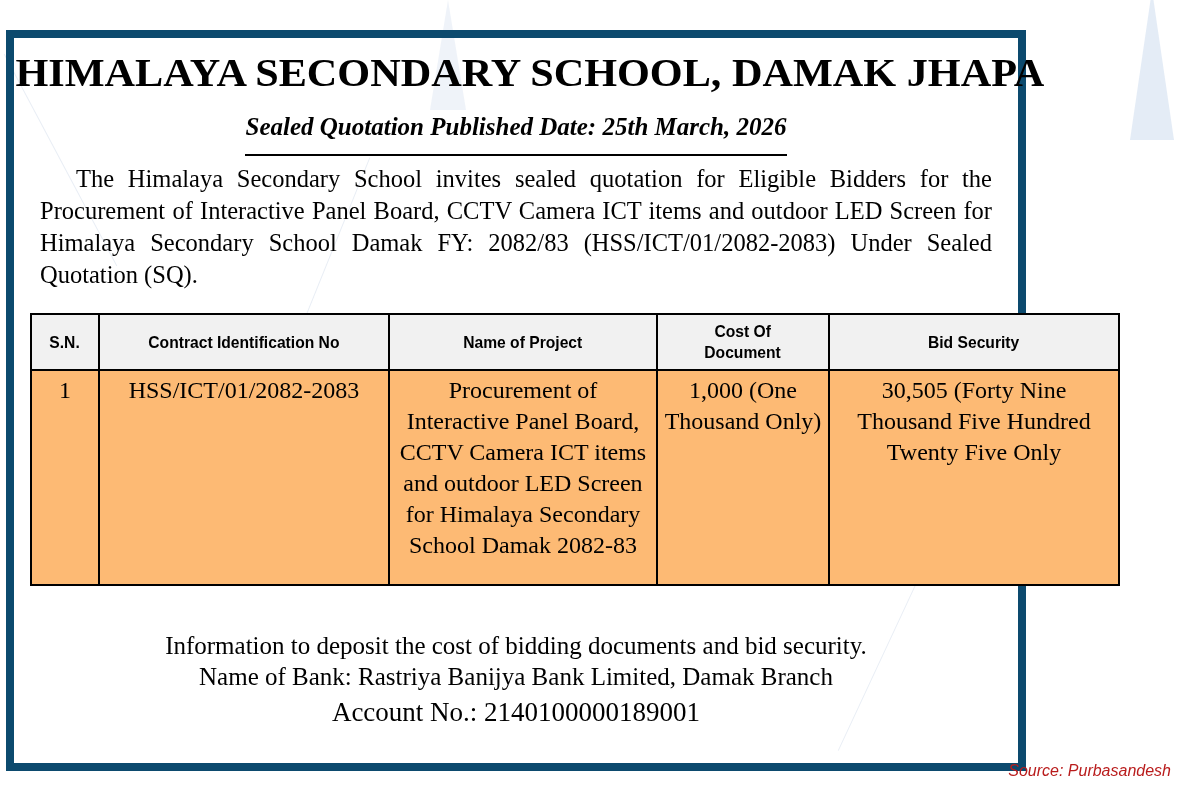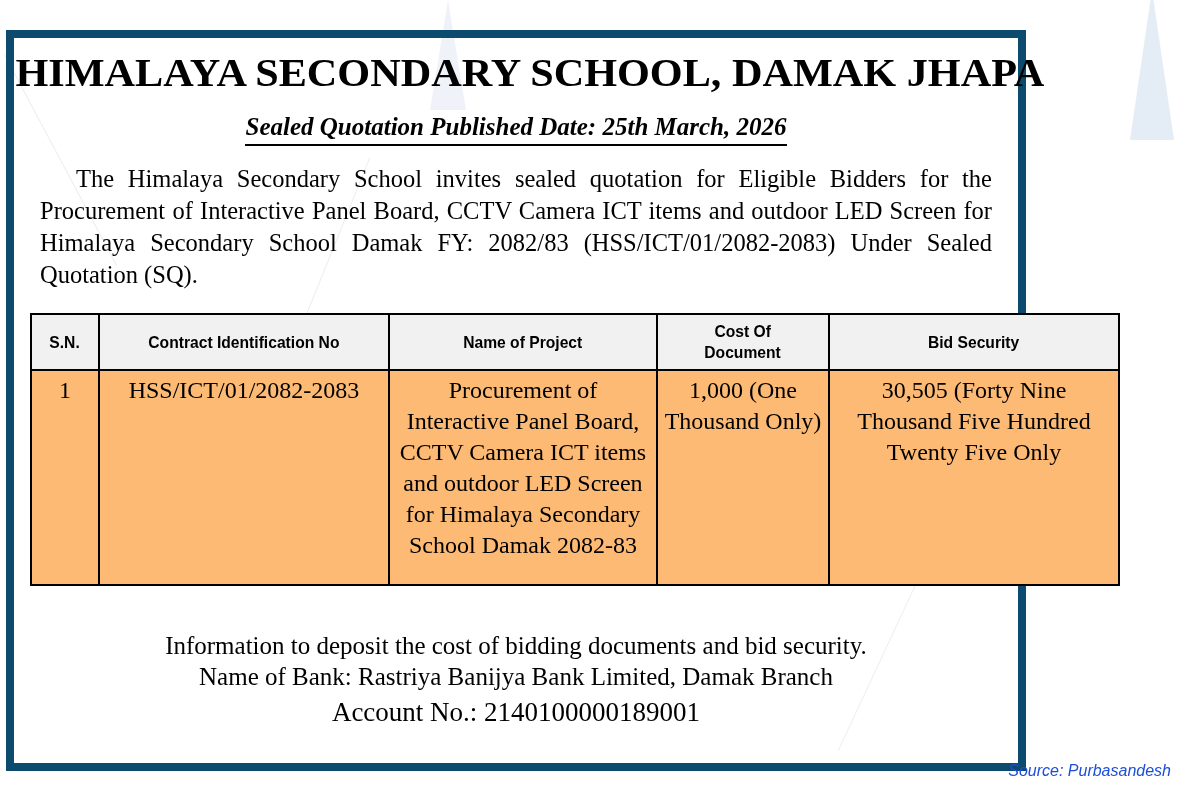--- a/index.html
+++ b/index.html
@@ -121,21 +121,21 @@
     text-align: center;
     font-family: "Liberation Serif", serif;
     font-weight: bold;
     font-style: italic;
     font-size: 25px;
     margin-top: 20px;
     white-space: nowrap;
   }
   #published-date span {
     border-bottom: 2px solid #000;
-    padding-bottom: 4px;
+    padding-bottom: 14px;
   }
 
   
   #intro-paragraph {
     font-size: 24.5px;
     line-height: 1.31;
     text-align: justify;
     text-indent: 36px;
     margin: 22px 10px 0 10px;
   }
@@ -230,21 +230,21 @@
   }
 
   
   #source-credit {
     position: absolute;
     right: 10px;
     top: 762px;
     font-family: "Liberation Sans", sans-serif;
     font-style: italic;
     font-size: 16px;
-    color: #1d4ed8;
+    color: #b91c1c;
     z-index: 2;
   }
 </style>
 </head>
 <body>
 
 <div id="watermark-layer">
   <div class="wm-chevron wm-chev-blue-top"></div>
   <div class="wm-chevron wm-chev-blue-mid"></div>
   <div class="wm-chevron wm-chev-green"></div>

